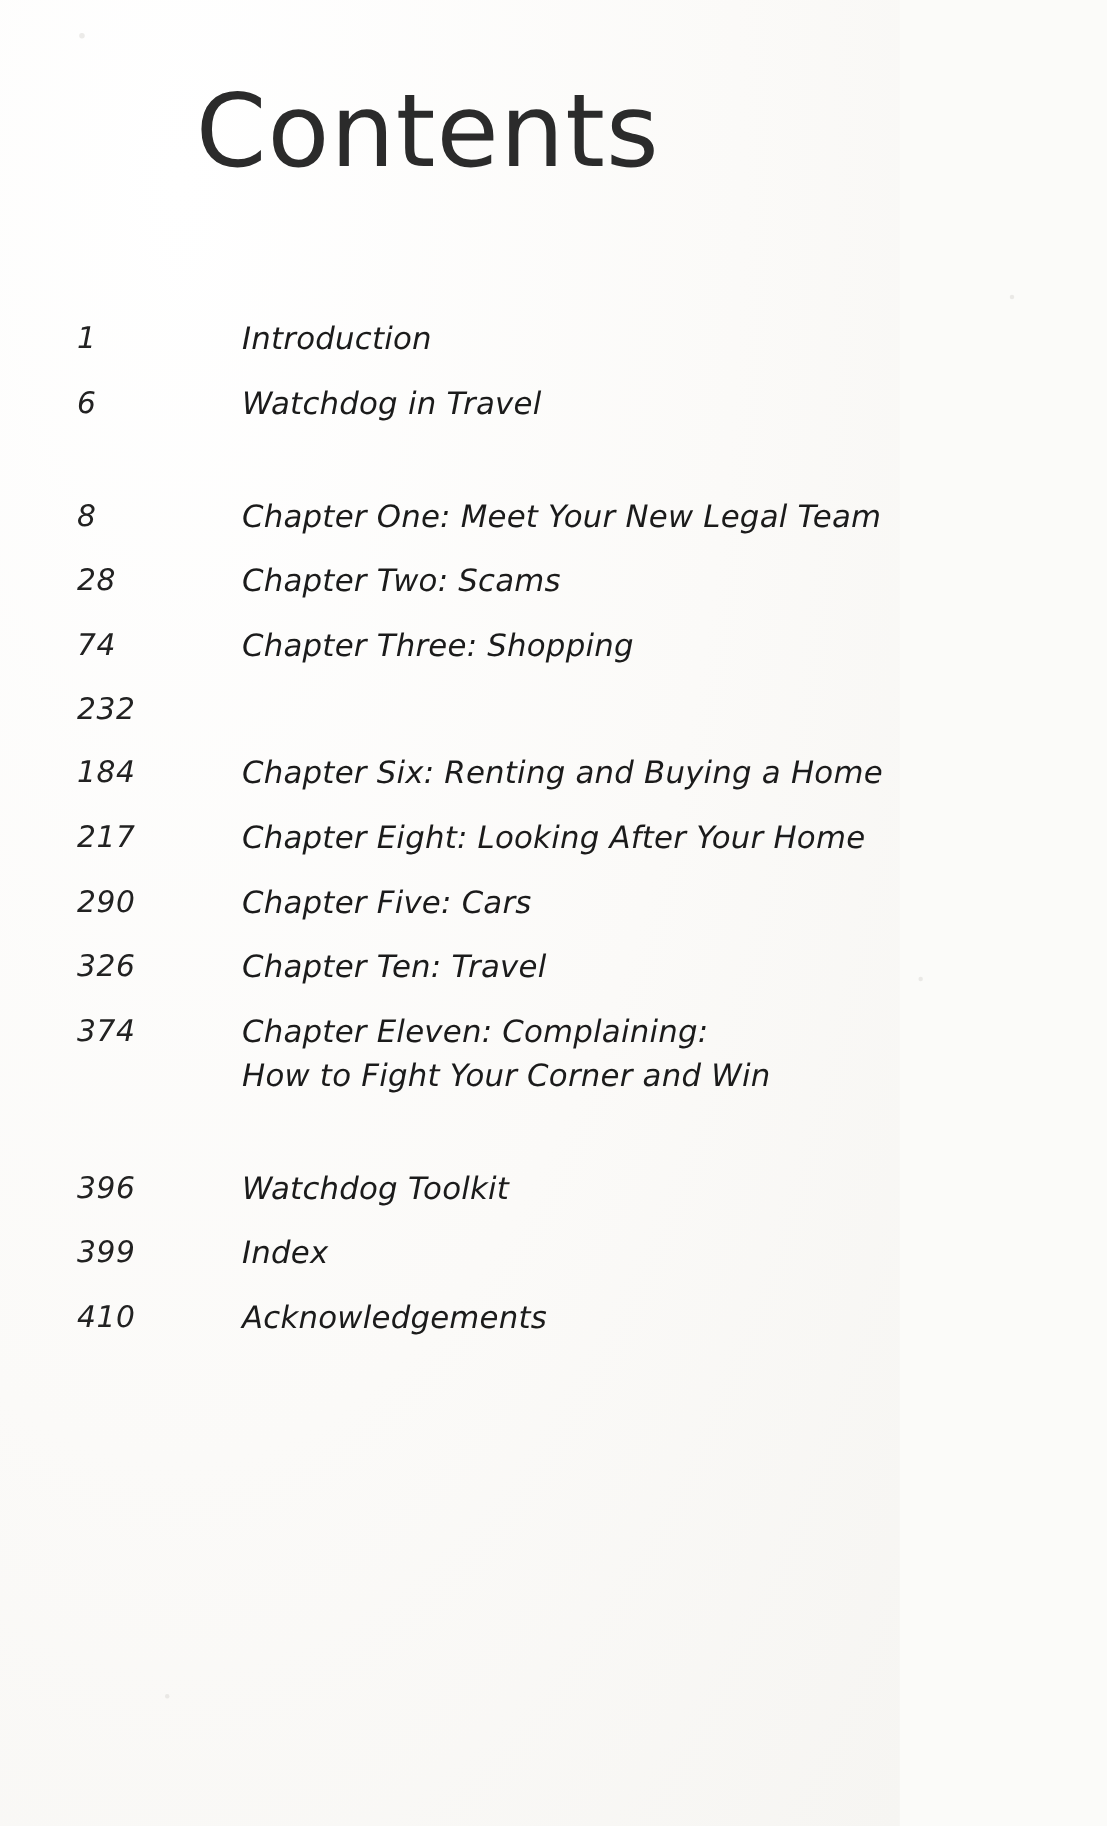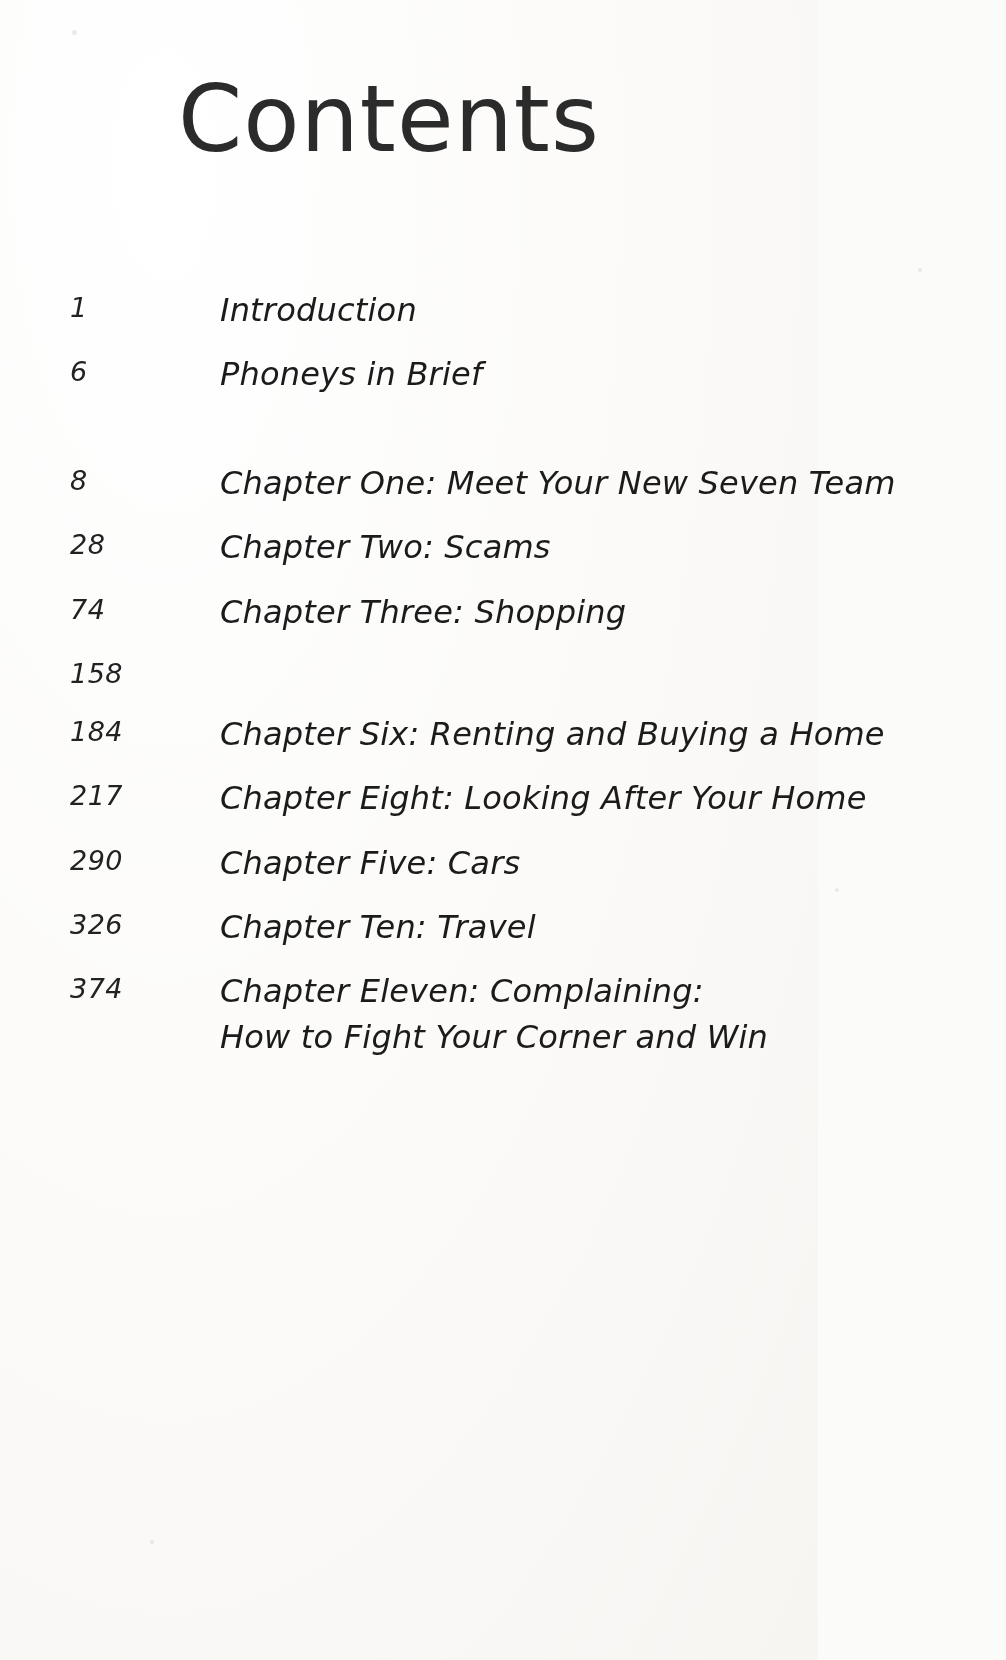--- a/index.html
+++ b/index.html
@@ -54,21 +54,21 @@
     font-size: 27px;
     line-height: 1.35;
     color: #222;
     font-style: italic;
     font-family: "DejaVu Sans", sans-serif;
     letter-spacing: 0.5px;
     padding-top: 2px;
   }
   .toc-label {
     flex: 1 1 auto;
-    font-size: 32px;
+    font-size: 28px;
     line-height: 1.42;
     color: #1b1b1b;
     font-style: italic;
     font-family: "DejaVu Sans", sans-serif;
     letter-spacing: 0.2px;
     white-space: pre-line;
   }
   .gap-large { height: 44px; }
 
   
@@ -93,41 +93,41 @@
 
   <div class="toc">
 
     <div class="toc-group">
       <div class="toc-row">
         <div class="toc-page">1</div>
         <div class="toc-label">Introduction</div>
       </div>
       <div class="toc-row">
         <div class="toc-page">6</div>
-        <div class="toc-label">Phoneys in Brief</div>
+        <div class="toc-label">Watchdog in Travel</div>
       </div>
     </div>
 
     <div class="gap-large"></div>
 
     <div class="toc-group">
       <div class="toc-row">
         <div class="toc-page">8</div>
-        <div class="toc-label">Chapter One: Meet Your New Seven Team</div>
+        <div class="toc-label">Chapter One: Meet Your New Legal Team</div>
       </div>
       <div class="toc-row">
         <div class="toc-page">28</div>
         <div class="toc-label">Chapter Two: Scams</div>
       </div>
       <div class="toc-row">
         <div class="toc-page">74</div>
         <div class="toc-label">Chapter Three: Shopping</div>
       </div>
       <div class="toc-row">
-        <div class="toc-page">158</div>
+        <div class="toc-page">232</div>
       </div>
       <div class="toc-row">
         <div class="toc-page">184</div>
         <div class="toc-label">Chapter Six: Renting and Buying a Home</div>
       </div>
       <div class="toc-row">
         <div class="toc-page">217</div>
         <div class="toc-label">Chapter Eight: Looking After Your Home</div>
       </div>
       <div class="toc-row">
@@ -140,15 +140,29 @@
       </div>
       <div class="toc-row">
         <div class="toc-page">374</div>
         <div class="toc-label">Chapter Eleven: Complaining:
 How to Fight Your Corner and Win</div>
       </div>
     </div>
 
     <div class="gap-large"></div>
 
+    <div class="toc-group">
+      <div class="toc-row">
+        <div class="toc-page">396</div>
+        <div class="toc-label">Watchdog Toolkit</div>
+      </div>
+      <div class="toc-row">
+        <div class="toc-page">399</div>
+        <div class="toc-label">Index</div>
+      </div>
+      <div class="toc-row">
+        <div class="toc-page">410</div>
+        <div class="toc-label">Acknowledgements</div>
+      </div>
+    </div>
 
   </div>
 </div>
 
 </body></html>

